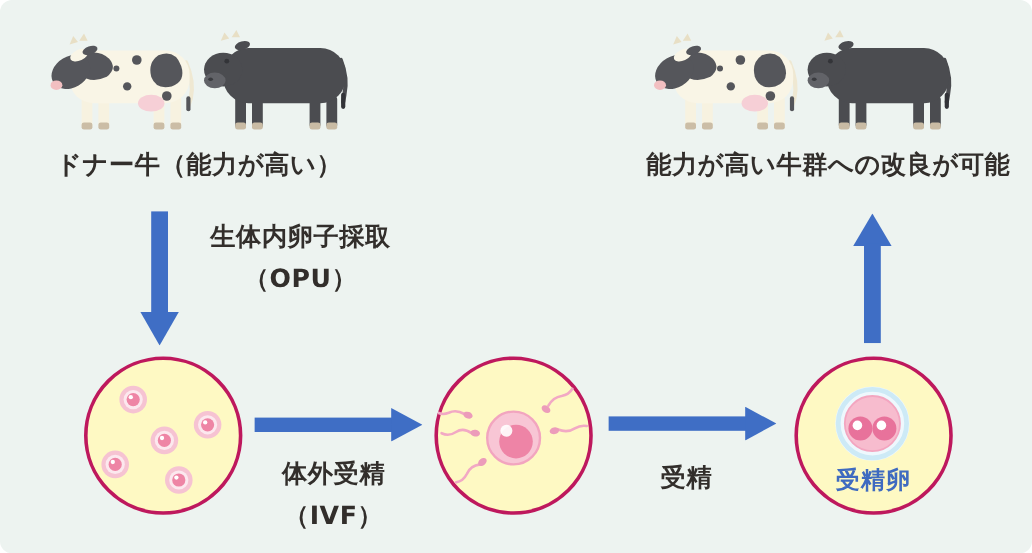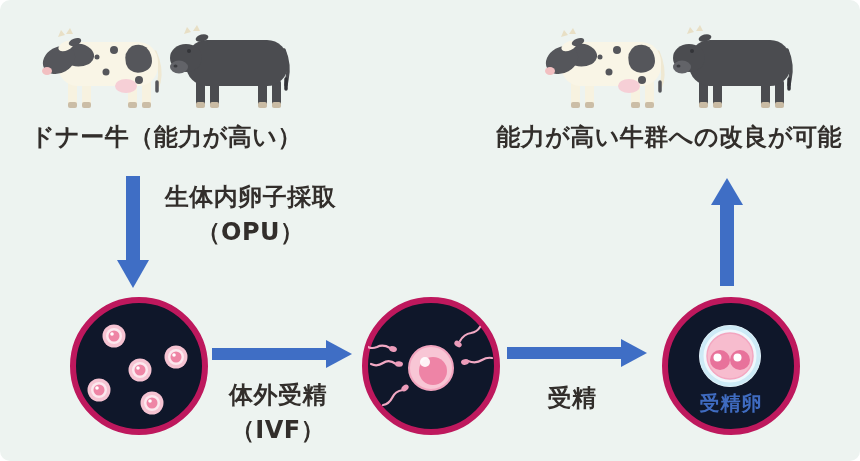--- a/index.html
+++ b/index.html
@@ -3,26 +3,26 @@
 <meta charset="utf-8">
 <style>
   html,body{margin:0;padding:0;background:#fff;}
   .canvas{
     position:relative;width:860px;height:461px;
     background:#edf3f0;border-radius:10px;overflow:hidden;
     font-family:"DejaVu Sans","Liberation Sans",sans-serif;
   }
   .label{
     position:absolute;color:#322e2b;font-weight:bold;
-    font-size:24px;line-height:35px;text-align:center;
+    font-size:21px;line-height:35px;text-align:center;
     white-space:pre-line;letter-spacing:0.5px;
   }
   .circle{
     position:absolute;width:126px;height:126px;border-radius:50%;
-    background:#0f172a;border:6px solid #be185d;
+    background:#fef9c3;border:3px solid #be185d;
   }
   .circle svg{position:absolute;left:0;top:0;}
   .embryo-caption{
     position:absolute;left:0;right:0;bottom:12px;text-align:center;
     color:#3f6bc0;font-weight:bold;font-size:20px;letter-spacing:1px;
   }
   .arrow{position:absolute;}
   .arrow .fill{fill:#3f6ec5;}
   .cow-pair{position:absolute;}
 </style>

